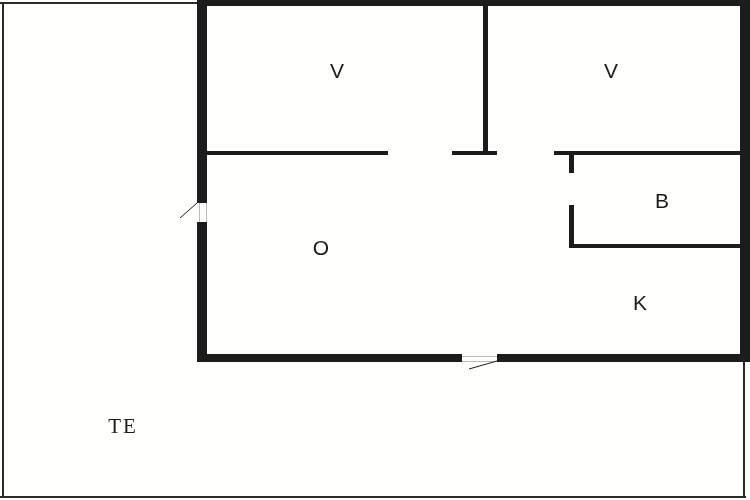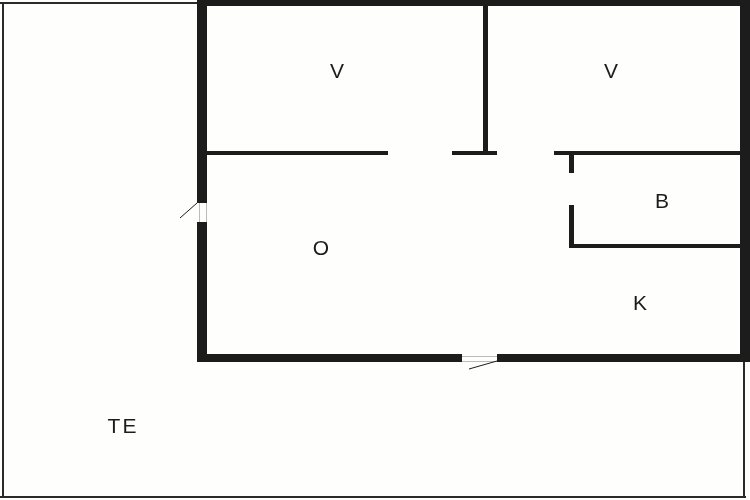--- a/index.html
+++ b/index.html
@@ -50,15 +50,15 @@
   <svg class="swing" width="750" height="500">
     <line x1="197" y1="203" x2="180" y2="218" stroke="#1c1c1c" stroke-width="1"></line>
     <line x1="497" y1="361" x2="469" y2="369" stroke="#1c1c1c" stroke-width="1"></line>
   </svg>
 
   <div class="label" style="left:338px;top:71px;">V</div>
   <div class="label" style="left:612px;top:71px;">V</div>
   <div class="label" style="left:663px;top:201px;">B</div>
   <div class="label" style="left:322px;top:248px;">O</div>
   <div class="label" style="left:641px;top:303px;">K</div>
-  <div class="label" style="left:123px;top:426px;">TE</div>
+  <div class="label" style="left:123px;top:426px;font-family:Liberation Serif, serif;">TE</div>
 
 </div>
 
 </body></html>

